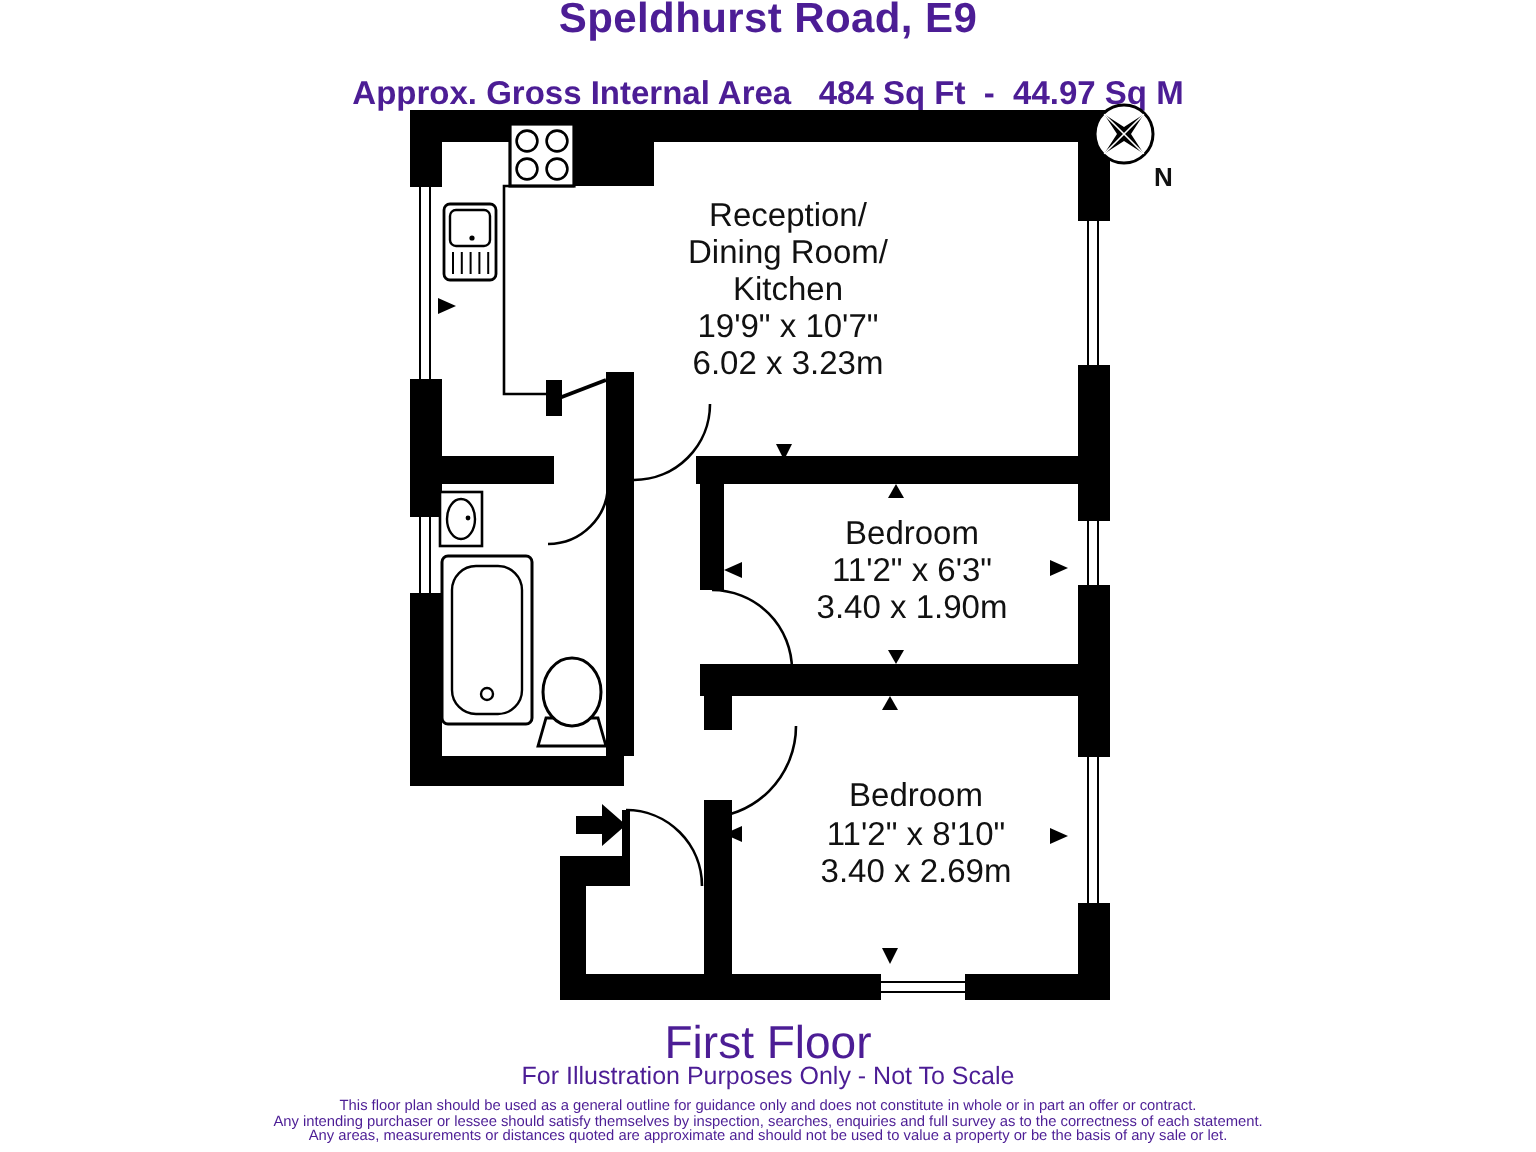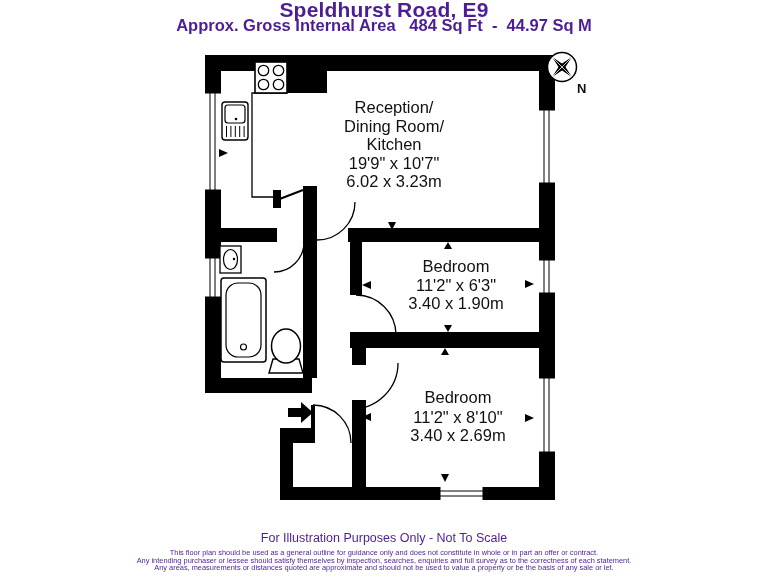--- a/index.html
+++ b/index.html
@@ -2,21 +2,21 @@
 <html><head>
 <meta charset="utf-8">
 <style>
   html,body{margin:0;padding:0;background:#fff;}
   #stage{
     position:relative;width:768px;height:576px;background:#fff;overflow:hidden;
     font-family:"Liberation Sans",sans-serif;color:#4c1d95;
   }
   .ctr{position:absolute;left:0;right:0;text-align:center;}
   .title{top:-2px;font-size:21px;font-weight:bold;letter-spacing:.2px;}
-  .subtitle{top:16px;font-size:16.5px;font-weight:bold;white-space:pre;}
+  .subtitle{top:38px;font-size:16.5px;font-weight:bold;white-space:pre;}
   .floor{top:508px;font-size:23px;font-weight:400;}
   .note{top:531px;font-size:12.5px;}
   .disclaimer{top:549px;font-size:7.4px;line-height:7.6px;}
   svg{position:absolute;top:0;left:0;}
   svg text{font-family:"Liberation Sans",sans-serif;fill:#111;}
   .roomtxt{font-size:16.5px;}
   .ntxt{font-size:13px;font-weight:bold;}
 </style>
 </head>
 <body>
@@ -176,20 +176,21 @@
         <text x="456" y="309">3.40 x 1.90m</text>
       </g>
       <g>
         <text x="458" y="403">Bedroom</text>
         <text x="458" y="422.5">11'2" x 8'10"</text>
         <text x="458" y="441">3.40 x 2.69m</text>
       </g>
     </g>
   </svg>
 
+  <div class="ctr floor">First Floor</div>
   <div class="ctr disclaimer">
     <div>This floor plan should be used as a general outline for guidance only and does not constitute in whole or in part an offer or contract.</div>
     <div>Any intending purchaser or lessee should satisfy themselves by inspection, searches, enquiries and full survey as to the correctness of each statement.</div>
     <div>Any areas, measurements or distances quoted are approximate and should not be used to value a property or be the basis of any sale or let.</div>
   </div>
   <div class="ctr note">For Illustration Purposes Only - Not To Scale</div>
 
 </div>
 
 </body></html>

